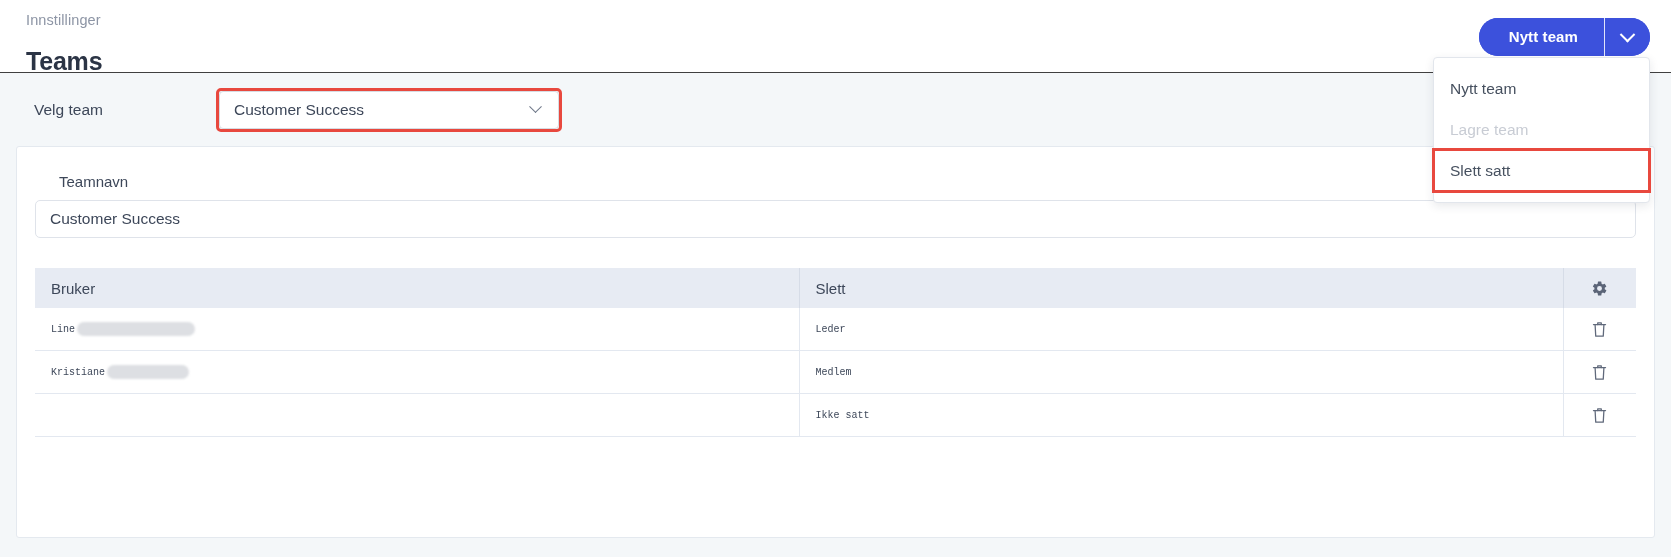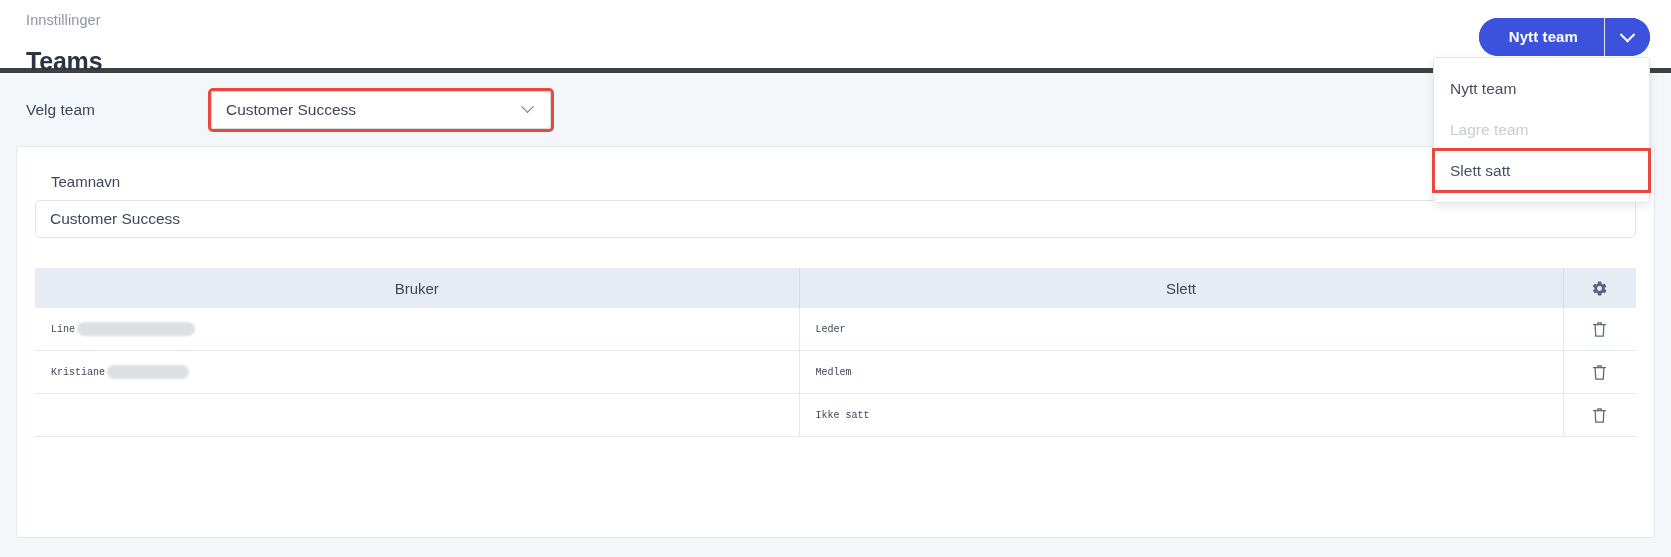--- a/index.html
+++ b/index.html
@@ -22,21 +22,21 @@
     width: 1671px;
     height: 557px;
     background: #f4f7f9;
   }
 
   
   .page-header {
     position: relative;
     height: 73px;
     background: #ffffff;
-    border-bottom: 5px solid #404040;
+    border-bottom: 1px solid #404040;
     padding: 11px 0 0 26px;
   }
 
   .breadcrumb {
     font-size: 14.5px;
     color: #8d95a5;
     line-height: 18px;
     letter-spacing: 0.1px;
   }
 
@@ -135,21 +135,21 @@
     outline: 3px solid #e8483e;
     outline-offset: -1px;
     z-index: 2;
   }
 
   
   .select-row {
     height: 73px;
     display: flex;
     align-items: center;
-    padding-left: 26px;
+    padding-left: 34px;
     background: #f4f7f9;
   }
 
   .select-row__label {
     font-size: 15.5px;
     color: #3d4759;
     width: 185px;
     flex: none;
   }
 
@@ -197,21 +197,21 @@
     height: 392px;
     background: #ffffff;
     border: 1px solid #e4e9ef;
     border-radius: 3px;
     padding: 26px 18px 0 18px;
   }
 
   .field-label {
     font-size: 15px;
     color: #3d4759;
-    margin: 0 0 10px 16px;
+    margin: 0 0 10px 24px;
   }
 
   .text-input {
     width: 100%;
     height: 38px;
     border: 1px solid #dfe3ea;
     border-radius: 5px;
     background: #ffffff;
     font-family: inherit;
     font-size: 15.5px;
@@ -226,21 +226,21 @@
     border-collapse: collapse;
     margin-top: 30px;
     table-layout: fixed;
   }
 
   .table thead th {
     background: #e7ebf3;
     font-size: 15px;
     font-weight: 400;
     color: #3d4759;
-    text-align: center;
+    text-align: left;
     height: 40px;
     padding: 4px 16px;
     border-right: 1px solid #d6dce7;
   }
 
   .table thead th:last-child { border-right: none; }
 
   .col-bruker { width: 733px; }
   .col-ansvar { width: 733px; }
   .col-actions { width: 70px; }

